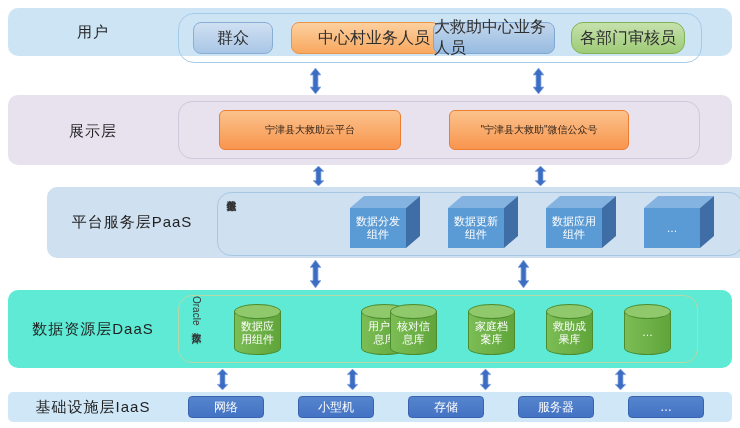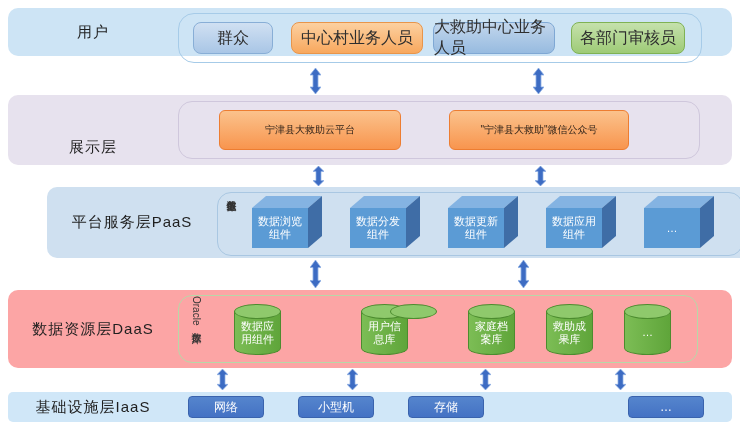--- a/index.html
+++ b/index.html
@@ -12,27 +12,27 @@
     font-size:15px; color:#1f1f1f; letter-spacing:1px; }
   .inner { position:absolute; border:1px solid; border-radius:16px; }
 
   
   .l1 { top:8px; height:48px; background:#cde4f5; }
   .l1 .inner { left:170px; top:5px; width:522px; height:48px; border-color:#a6cbe8; }
   .chip { position:absolute; top:8px; height:30px; border-radius:8px; border:1px solid;
     display:flex; align-items:center; justify-content:center;
     font-size:16px; color:#2e2e2e; }
   .chip.blue1  { background:linear-gradient(#d0e0f2,#a9c6e6); border-color:#88aed6; }
-  .chip.orange { background:linear-gradient(#fcd0a0,#f8a85e); border-color:#e8954a; }
+  .chip.orange { background:linear-gradient(#fcd0a0,#f8a85e); border-color:#e8954a;padding-left:17px; }
   .chip.blue2  { background:linear-gradient(#c2d6ec,#97bbe0); border-color:#7fa8d4; }
-  .chip.green  { background:linear-gradient(#c5e1ac,#9ecb77); border-color:#7fb254; }
+  .chip.green  { background:linear-gradient(#c5e1ac,#9ecb77); border-color:#7fb254;border-radius:12px; }
 
   
   .l2 { top:95px; height:70px; background:#e7e2ee; }
-  .l2 .layer-label { align-items:flex-end; padding-bottom:8px; box-sizing:border-box; }
+  .l2 .layer-label { align-items:flex-end; padding-bottom:24px; box-sizing:border-box; }
   .l2 .inner { left:170px; top:6px; width:520px; height:56px; border-color:#cfc7dc; border-radius:14px; }
   .pbtn { position:absolute; top:8px; height:38px; border-radius:6px; border:1px solid #ed7d31;
     background:linear-gradient(#fbc28c,#f8954e);
     display:flex; align-items:center; justify-content:center; font-size:10px; color:#31241a; }
 
   
   .l3 { top:187px; height:71px; background:#cfe0f0;margin-left:39px; }
   .l3 .inner { left:170px; top:5px; width:524px; height:62px; border-color:#a9c7e2; border-radius:14px; }
   .vlabel { position:absolute; top:0; height:100%; display:flex; align-items:center;
     writing-mode:vertical-rl; text-orientation:mixed; font-size:10px; color:#333; line-height:1; }
@@ -41,21 +41,21 @@
   .cube-top { position:absolute; left:0; top:0; width:70px; height:12px; background:#84b3e2;
     clip-path:polygon(0 100%, 20% 0, 100% 0, 80% 100%); }
   .cube-right { position:absolute; right:0; top:0; width:14px; height:52px; background:#3f6da6;
     clip-path:polygon(0 12px, 100% 0, 100% 40px, 0 100%); }
   .cube-front { position:absolute; left:0; top:12px; width:56px; height:40px; background:#5b9bd5;
     display:flex; align-items:center; justify-content:center; text-align:center;
     color:#fff; font-size:11px; line-height:13px; }
   .cube-front .txt { width:48px; }
 
   
-  .l4 { top:290px; height:78px; background:#fca5a5; }
+  .l4 { top:290px; height:78px; background:#5eead4; }
   .l4 .inner { left:170px; top:5px; width:518px; height:66px; border-color:#b7d8a8; border-radius:14px; }
   .l4 .vlabel { left:12px; }
   .cyl { position:absolute; width:47px; height:52px; top:8px; }
   .cyl-body { position:absolute; left:0; top:7px; width:45px; height:43px;
     background:linear-gradient(90deg,#7cbd55,#5fa53a); border:1px solid #4c8c2f; border-top:none;
     border-radius:0 0 23px 23px / 0 0 7px 7px;
     display:flex; align-items:center; justify-content:center; text-align:center;
     color:#fff; font-size:11px; line-height:13px; }
   .cyl-body .txt { width:38px; }
   .cyl-cap { position:absolute; left:0; top:0; width:45px; height:13px; background:#8fc96c;
@@ -89,27 +89,20 @@
     <div class="inner">
       <div class="pbtn" style="left:40px;  width:180px;">宁津县大救助云平台</div>
       <div class="pbtn" style="left:270px; width:178px;">"宁津县大救助"微信公众号</div>
     </div>
   </section>
 
   <section class="layer l3">
     <div class="layer-label">平台服务层PaaS</div>
     <div class="inner">
       <div class="vlabel">数据服务组件</div>
-      <div class="cube" style="left:34px;">
-        <div class="cube-top"></div>
-        <div class="cube-right"></div>
-        <div class="cube-front">
-            <span class="txt">数据浏览组件</span>
-          </div>
-      </div>
       <div class="cube" style="left:132px;">
         <div class="cube-top"></div>
         <div class="cube-right"></div>
         <div class="cube-front">
             <span class="txt">数据分发组件</span>
           </div>
       </div>
       <div class="cube" style="left:230px;">
         <div class="cube-top"></div>
         <div class="cube-right"></div>
@@ -144,20 +137,23 @@
           </div>
         <div class="cyl-cap"></div>
       </div>
       <div class="cyl" style="left:137px;margin-left:45px;">
         <div class="cyl-body">
             <span class="txt">用户信息库</span>
           </div>
         <div class="cyl-cap"></div>
       </div>
       <div class="cyl" style="left:211px;">
+        <div class="cyl-body">
+            <span class="txt">核对信息库</span>
+          </div>
         <div class="cyl-cap"></div>
       </div>
       <div class="cyl" style="left:289px;">
         <div class="cyl-body">
             <span class="txt">家庭档案库</span>
           </div>
         <div class="cyl-cap"></div>
       </div>
       <div class="cyl" style="left:367px;">
         <div class="cyl-body">
@@ -172,20 +168,21 @@
         <div class="cyl-cap"></div>
       </div>
     </div>
   </section>
 
   <section class="layer l5">
     <div class="layer-label">基础设施层IaaS</div>
     <div class="ibtn" style="left:180px;font-family:Liberation Serif, serif;">网络</div>
     <div class="ibtn" style="left:400px;">存储</div>
     <div class="ibtn" style="left:290px;">小型机</div>
+    <div class="ibtn" style="left:510px;">服务器</div>
     <div class="ibtn" style="left:620px;">…</div>
   </section>
 
   <svg class="varrow" style="left:310px; top:68px;  height:26px;" viewBox="0 0 11 26" preserveAspectRatio="none">
       <path d="M5.5 0 L11 7 H8 V19 H11 L5.5 26 L0 19 H3 V7 H0 Z" fill="#3d6cc3" stroke="#8fb0e4" stroke-width="0.8"></path>
     </svg>
   <svg class="varrow" style="left:533px; top:68px;  height:26px;" viewBox="0 0 11 26" preserveAspectRatio="none">
       <path d="M5.5 0 L11 7 H8 V19 H11 L5.5 26 L0 19 H3 V7 H0 Z" fill="#3d6cc3" stroke="#8fb0e4" stroke-width="0.8"></path>
     </svg>
 

